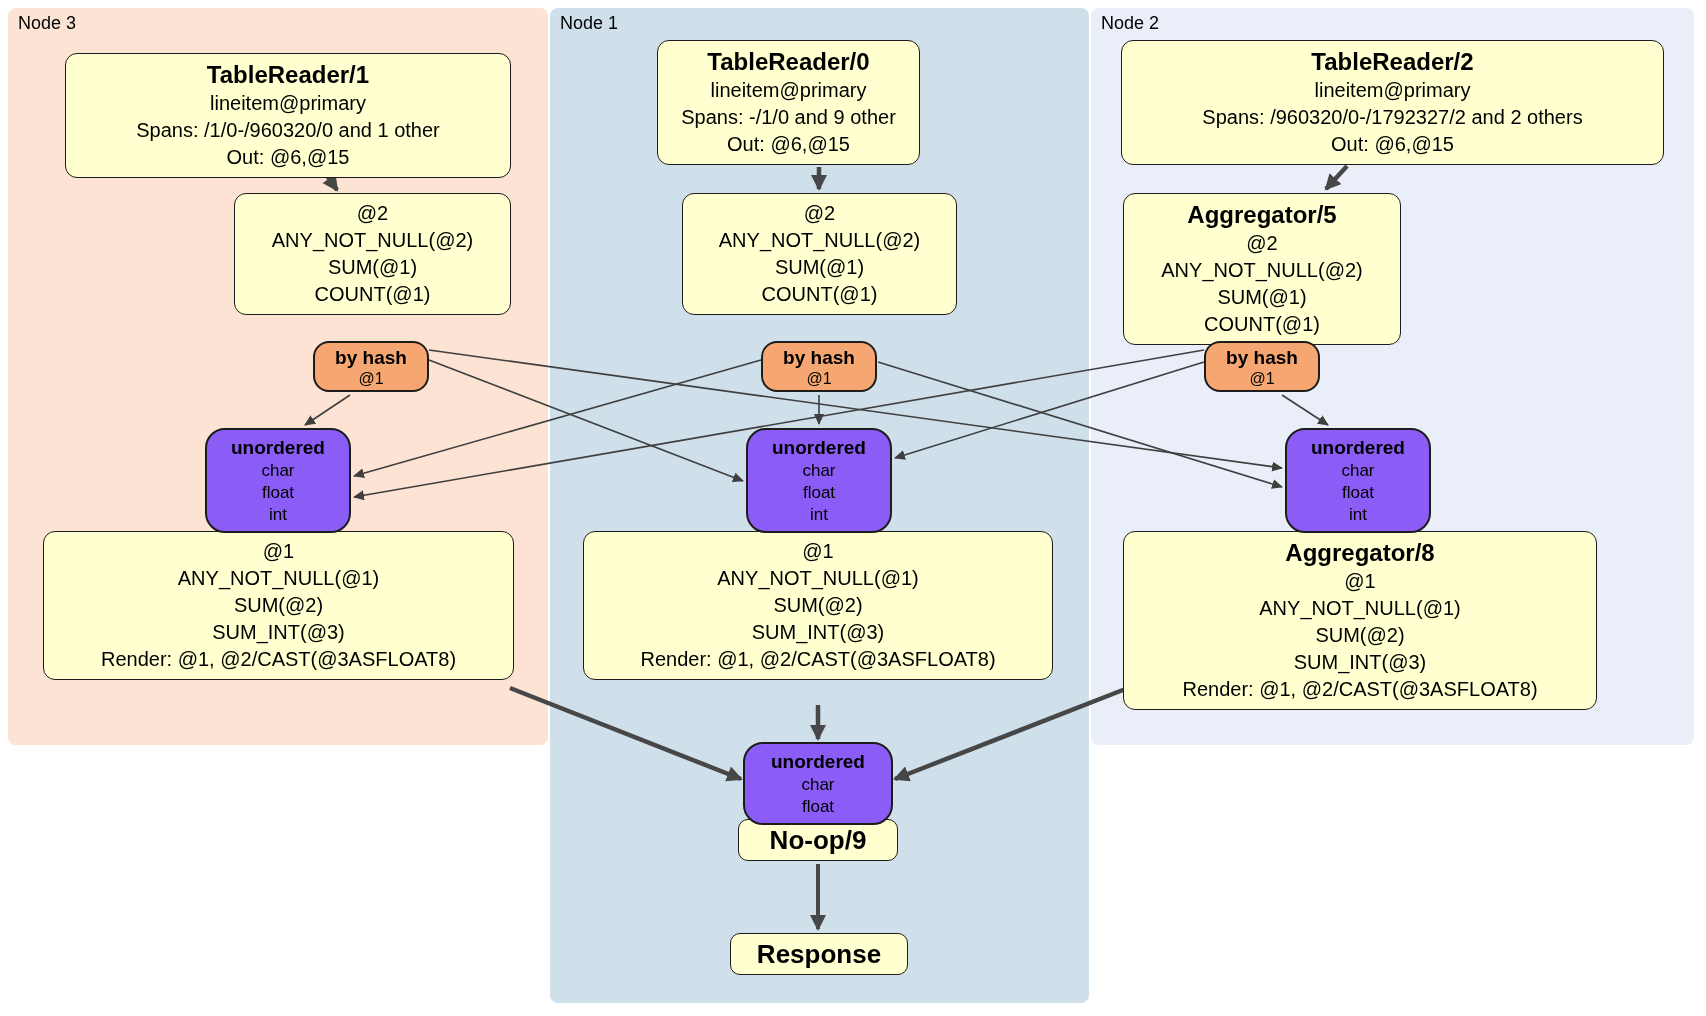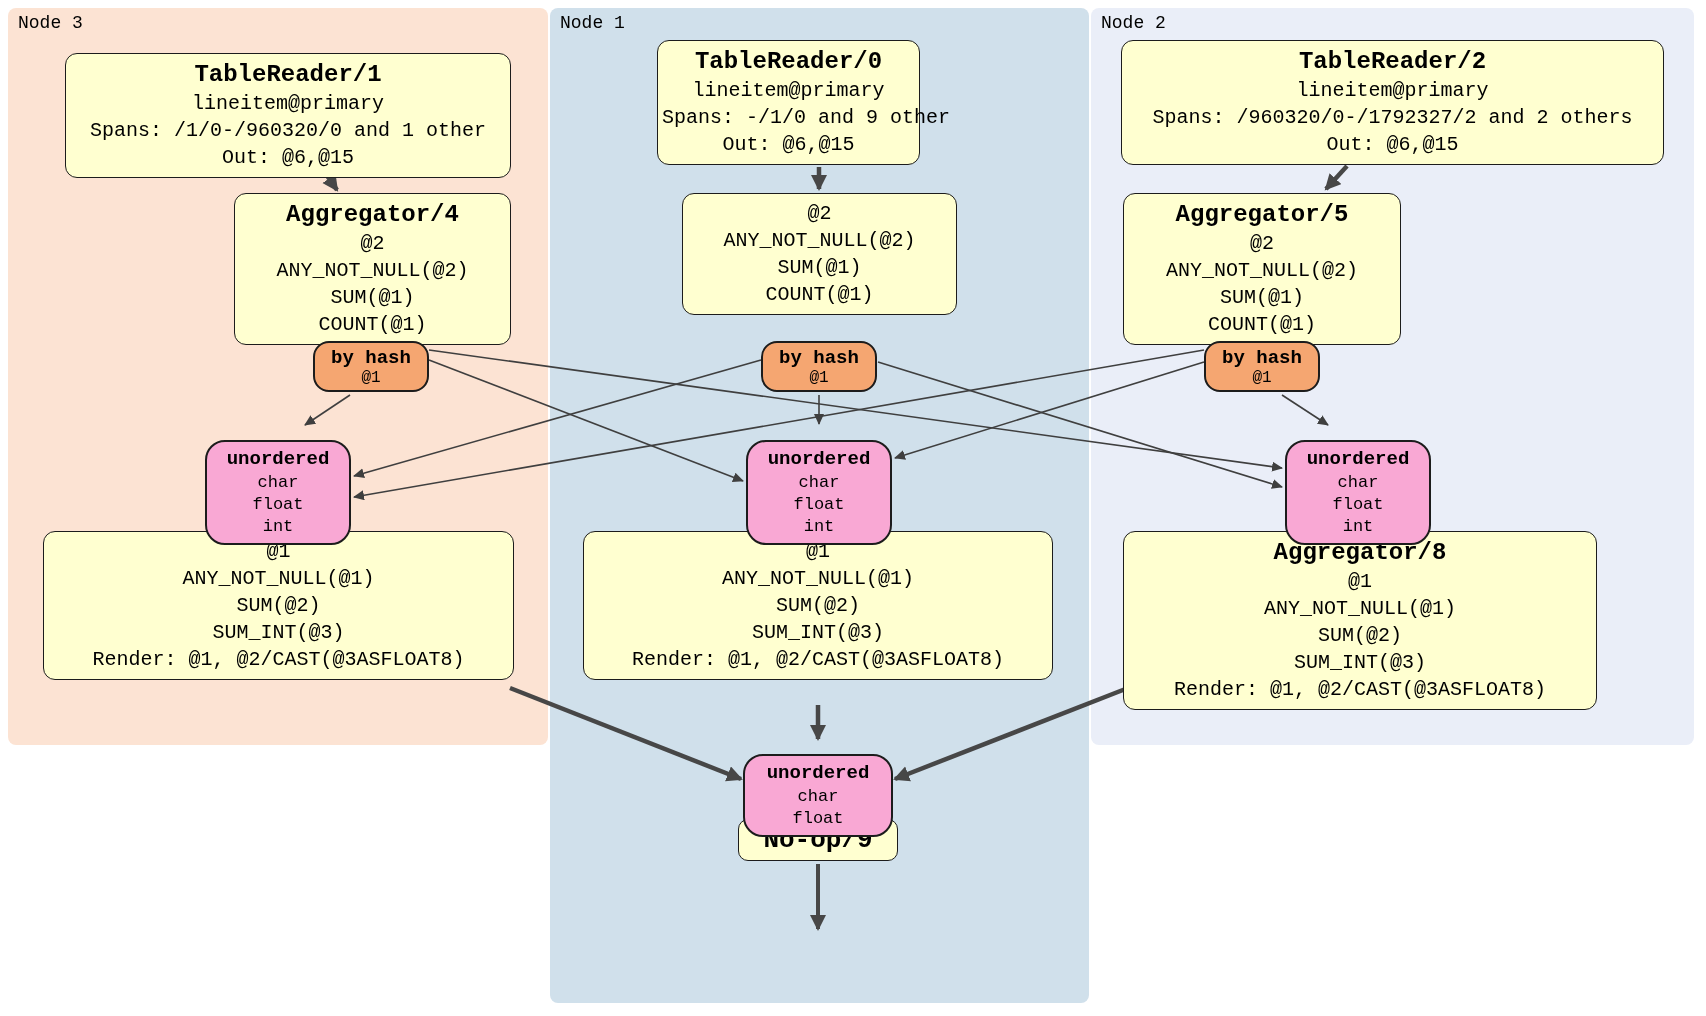--- a/index.html
+++ b/index.html
@@ -1,33 +1,33 @@
 <!DOCTYPE html>
 <html><head>
 <meta charset="utf-8">
 <style>
   html,body{margin:0;padding:0;background:#ffffff;}
   #canvas{
     position:relative;width:1706px;height:1016px;overflow:hidden;
-    font-family:Liberation Mono, monospace;color:#000;
+    font-family:Liberation Sans, sans-serif;color:#000;
     background:#ffffff;
   }
   .panel{position:absolute;border-radius:8px;z-index:0;}
   .panel-label{position:absolute;font-size:18px;line-height:22px;color:#000;z-index:2;}
   .box{
     position:absolute;box-sizing:border-box;text-align:center;
     background:#ffffd0;border:1.5px solid #1c1c1c;border-radius:12px;
     padding:6px 4px;z-index:3;
   }
   .box-title{font-weight:bold;font-size:24px;line-height:30px;white-space:nowrap;}
   .box-line{font-size:20px;line-height:27px;white-space:nowrap;}
   .router{background:#f5a671;border-radius:16px;border-width:2px;padding:4px 4px 2px 4px;z-index:4;}
   .router .box-title{font-size:19px;line-height:22px;}
   .router .box-line{font-size:16px;line-height:19px;}
-  .sync{background:#f9a8d4;border-radius:20px;border-width:2px;padding:5px 4px;z-index:4;margin-top:12px;}
+  .sync{background:#8b5cf6;border-radius:20px;border-width:2px;padding:5px 4px;z-index:4;}
   .sync .box-title{font-size:19px;line-height:25px;}
   .sync .box-line{font-size:17px;line-height:22px;}
   .small-op{border-radius:10px;padding:4px;}
   .small-op .box-title{font-size:26px;line-height:32px;}
   #edges{position:absolute;left:0;top:0;z-index:1;}
   .edge-thin{stroke:#3f3f3f;stroke-width:1.6;fill:none;}
   .edge-thick{stroke:#474747;stroke-width:4.5;fill:none;}
   .edge-mid{stroke:#474747;stroke-width:4;fill:none;}
 </style>
 </head>
@@ -77,21 +77,20 @@
   </svg>
 
   <div class="box" style="left:65px;top:53px;width:446px;">
     <div class="box-title">TableReader/1</div>
     <div class="box-line">lineitem@primary</div>
     <div class="box-line">Spans: /1/0-/960320/0 and 1 other</div>
     <div class="box-line">Out: @6,@15</div>
   </div>
 
   <div class="box" style="left:234px;top:193px;width:277px;">
-    <div class="box-title">Aggregator/4</div>
     <div class="box-line">@2</div>
     <div class="box-line">ANY_NOT_NULL(@2)</div>
     <div class="box-line">SUM(@1)</div>
     <div class="box-line">COUNT(@1)</div>
   </div>
 
   <div class="box router" style="left:313px;top:341px;width:116px;">
     <div class="box-title">by hash</div>
     <div class="box-line">@1</div>
   </div>
@@ -184,14 +183,17 @@
   <div class="box sync" style="left:743px;top:742px;width:150px;">
     <div class="box-title">unordered</div>
     <div class="box-line">char</div>
     <div class="box-line">float</div>
   </div>
 
   <div class="box small-op" style="left:738px;top:819px;width:160px;">
     <div class="box-title">No-op/9</div>
   </div>
 
+  <div class="box small-op" style="left:730px;top:933px;width:178px;">
+    <div class="box-title">Response</div>
+  </div>
 
 </div>
 
 </body></html>

